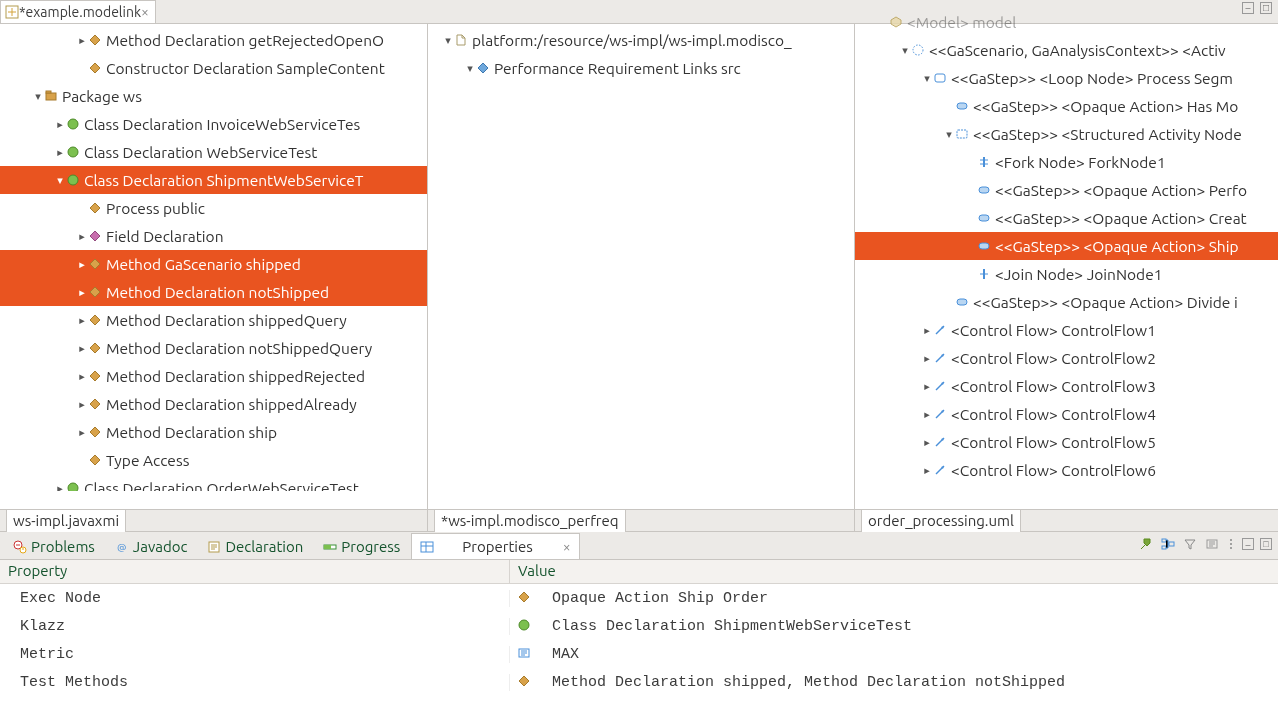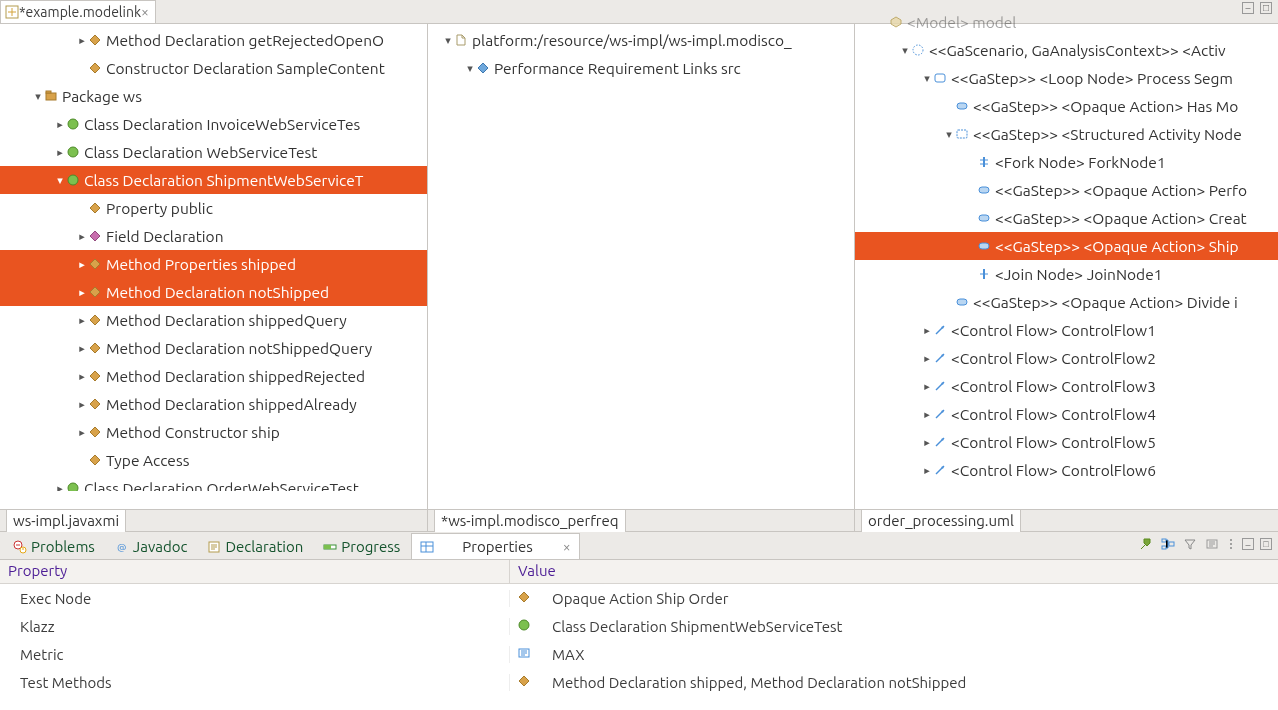--- a/index.html
+++ b/index.html
@@ -147,27 +147,28 @@
     display:flex; flex-direction:column;
     overflow:hidden;
   }
   .props-header {
     display:flex;
     border-bottom:1px solid #d7d4d0;
     background:#f4f2ef;
     height:24px;
   }
   .props-header .colh {
-    padding:2px 8px; font-size:15px; color:#4c1d95; font-weight:normal;
+    padding:2px 8px; font-size:15px; color:#14532d; font-weight:normal;
   }
   .props-header .colh.prop { width:510px; border-right:1px solid #d7d4d0;}
   .props-body { flex:1; overflow:auto; }
   .props-row {
     display:flex; height:28px; align-items:center;
     font-size:15px;
+    font-family:Liberation Mono, monospace;
   }
   .props-row .pkey { width:510px; padding-left:20px; border-right:1px solid #eee;}
   .props-row .pval { padding-left:8px; display:flex; align-items:center; gap:20px;}
   .props-row .pval .ic { width:14px; height:14px; display:inline-block;}
   
   svg { display:block; }
 </style>
 </head>
 <body>
 
@@ -255,41 +256,41 @@
             <span>Class Declaration ShipmentWebServiceT</span>
           </div>
           <div class="row">
             <span class="pad" style="width: 76px;"></span>
             <span class="twisty"></span>
             <span class="ic">
               <svg width="12" height="12" viewBox="0 0 12 12">
                 <path d="M6 1l5 5-5 5-5-5z" fill="#d8a24a" stroke="#a77b2c"></path>
               </svg>
             </span>
-            <span>Property public</span>
+            <span>Process public</span>
           </div>
           <div class="row">
             <span class="pad" style="width: 76px;"></span>
             <span class="twisty">▸</span>
             <span class="ic">
               <svg width="12" height="12" viewBox="0 0 12 12">
                 <path d="M6 1l5 5-5 5-5-5z" fill="#c86eae" stroke="#944a7e"></path>
               </svg>
             </span>
             <span>Field Declaration</span>
           </div>
           <div class="row sel">
             <span class="pad" style="width: 76px;"></span>
             <span class="twisty">▸</span>
             <span class="ic">
               <svg width="12" height="12" viewBox="0 0 12 12">
                 <path d="M6 1l5 5-5 5-5-5z" fill="#d8a24a" stroke="#a77b2c"></path>
               </svg>
             </span>
-            <span>Method Properties shipped</span>
+            <span>Method GaScenario shipped</span>
           </div>
           <div class="row sel">
             <span class="pad" style="width: 76px;"></span>
             <span class="twisty">▸</span>
             <span class="ic">
               <svg width="12" height="12" viewBox="0 0 12 12">
                 <path d="M6 1l5 5-5 5-5-5z" fill="#d8a24a" stroke="#a77b2c"></path>
               </svg>
             </span>
             <span>Method Declaration notShipped</span>
@@ -335,21 +336,21 @@
             <span>Method Declaration shippedAlready</span>
           </div>
           <div class="row">
             <span class="pad" style="width: 76px;"></span>
             <span class="twisty">▸</span>
             <span class="ic">
               <svg width="12" height="12" viewBox="0 0 12 12">
                 <path d="M6 1l5 5-5 5-5-5z" fill="#d8a24a" stroke="#a77b2c"></path>
               </svg>
             </span>
-            <span>Method Constructor ship</span>
+            <span>Method Declaration ship</span>
           </div>
           <div class="row">
             <span class="pad" style="width: 76px;"></span>
             <span class="twisty"></span>
             <span class="ic">
               <svg width="12" height="12" viewBox="0 0 12 12">
                 <path d="M6 1l5 5-5 5-5-5z" fill="#d8a24a" stroke="#a77b2c"></path>
               </svg>
             </span>
             <span>Type Access</span>

